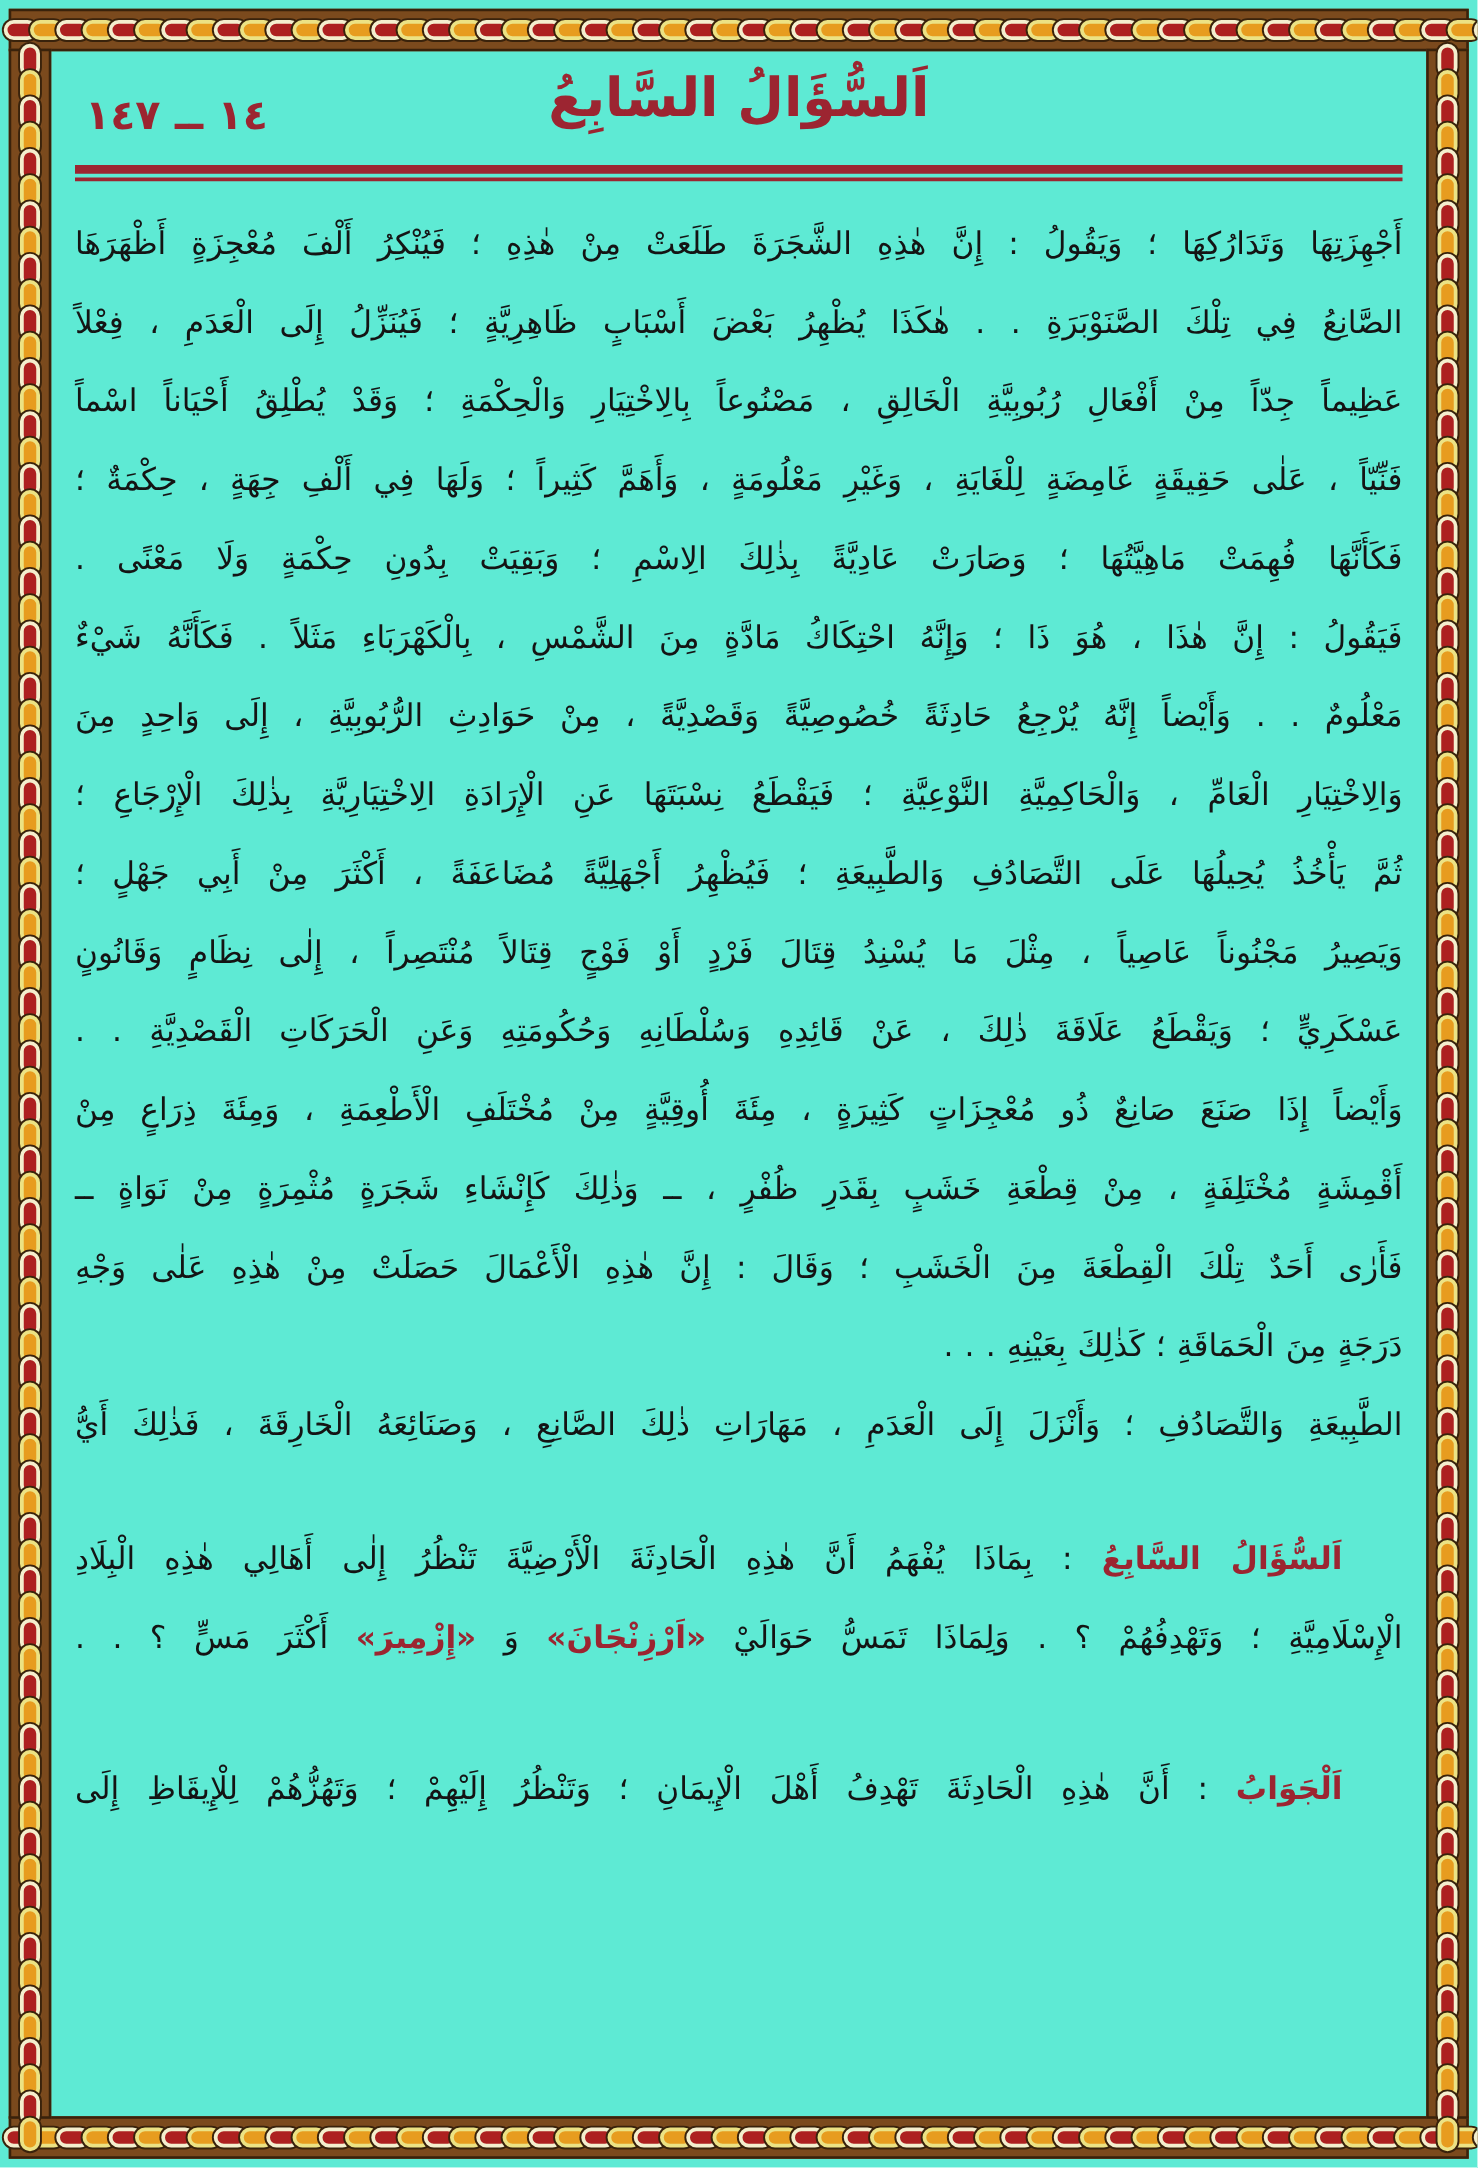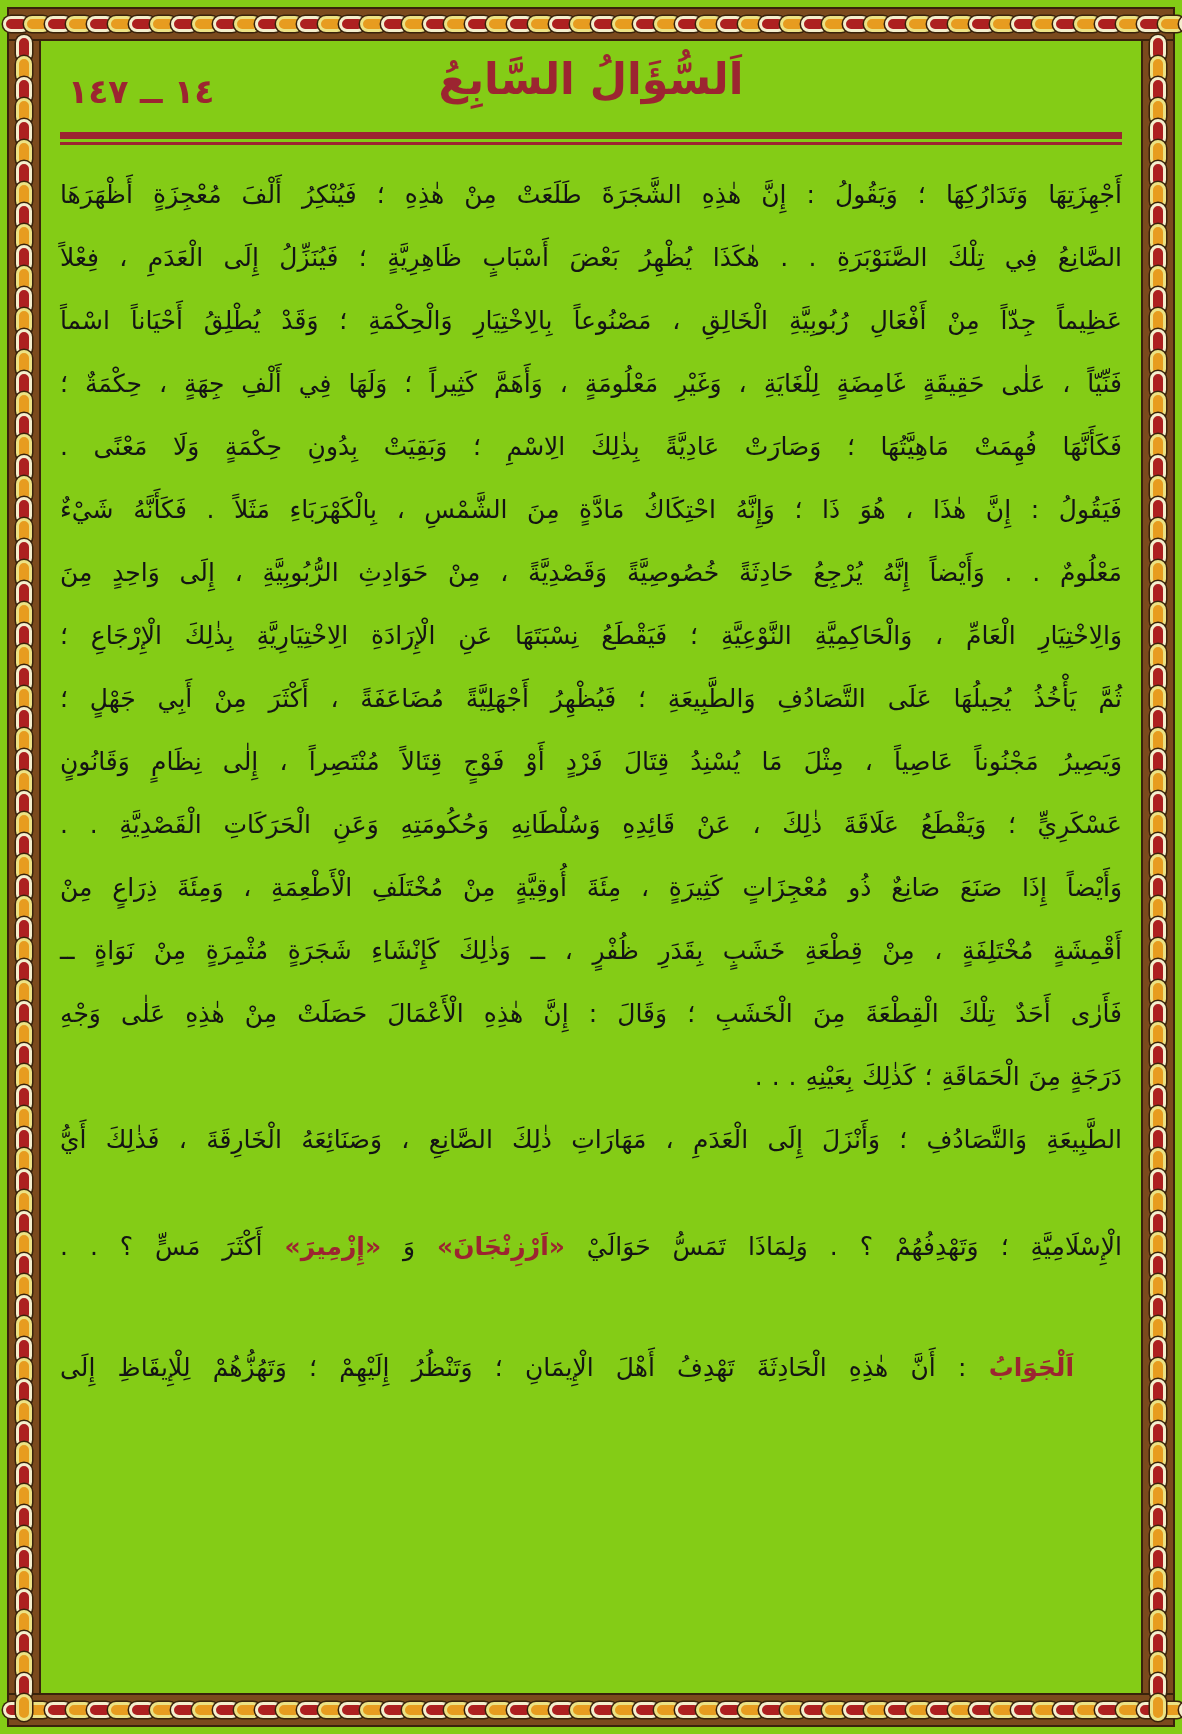--- a/index.html
+++ b/index.html
@@ -1,18 +1,18 @@
 <!DOCTYPE html>
 <html lang="ar" style="--accent: #9c2531; --brown: #7b4a1d; --bdark: #39220b;"><head>
 <meta charset="utf-8">
 <style>
   html,body { margin:0; padding:0; background:#ffffff; }
   .page {
     position:relative; width:1182px; height:1734px;
-    background:#84cc16; overflow:hidden;
+    background:#5eead4; overflow:hidden;
     font-family:"DejaVu Sans", sans-serif;
   }
   
   .bstrip { position:absolute; background:var(--brown); border:2px solid var(--bdark); box-sizing:border-box; }
   .bstrip.h { left:7px; right:7px; height:34px; }
   .bstrip.top { top:7px; }
   .bstrip.bottom { bottom:7px; }
   .bstrip.v { top:39px; bottom:39px; width:34px; }
   .bstrip.left { left:7px; }
   .bstrip.right { right:7px; }
@@ -358,20 +358,21 @@
           <div class="line"><span>عَسْكَرِيٍّ ؛ وَيَقْطَعُ عَلَاقَةَ ذٰلِكَ ، عَنْ قَائِدِهِ وَسُلْطَانِهِ وَحُكُومَتِهِ وَعَنِ الْحَرَكَاتِ الْقَصْدِيَّةِ . .</span></div>
         </div>
         <div class="para">
           <div class="line"><span>وَأَيْضاً إِذَا صَنَعَ صَانِعٌ ذُو مُعْجِزَاتٍ كَثِيرَةٍ ، مِئَةَ أُوقِيَّةٍ مِنْ مُخْتَلَفِ الْأَطْعِمَةِ ، وَمِئَةَ ذِرَاعٍ مِنْ</span></div>
           <div class="line"><span>أَقْمِشَةٍ مُخْتَلِفَةٍ ، مِنْ قِطْعَةِ خَشَبٍ بِقَدَرِ ظُفْرٍ ، ــ وَذٰلِكَ كَإِنْشَاءِ شَجَرَةٍ مُثْمِرَةٍ مِنْ نَوَاةٍ ــ</span></div>
           <div class="line"><span>فَأَرٰى أَحَدٌ تِلْكَ الْقِطْعَةَ مِنَ الْخَشَبِ ؛ وَقَالَ : إِنَّ هٰذِهِ الْأَعْمَالَ حَصَلَتْ مِنْ هٰذِهِ عَلٰى وَجْهِ</span></div>
           <div class="line last"><span>دَرَجَةٍ مِنَ الْحَمَاقَةِ ؛ كَذٰلِكَ بِعَيْنِهِ . . .</span></div>
           <div class="line"><span>الطَّبِيعَةِ وَالتَّصَادُفِ ؛ وَأَنْزَلَ إِلَى الْعَدَمِ ، مَهَارَاتِ ذٰلِكَ الصَّانِعِ ، وَصَنَائِعَهُ الْخَارِقَةَ ، فَذٰلِكَ أَيُّ</span></div>
         </div>
         <div class="para q">
+          <div class="line indent"><span class="red">اَلسُّؤَالُ السَّابِعُ</span><span> : بِمَاذَا يُفْهَمُ أَنَّ هٰذِهِ الْحَادِثَةَ الْأَرْضِيَّةَ تَنْظُرُ إِلٰى أَهَالِي هٰذِهِ الْبِلَادِ</span></div>
           <div class="line"><span>الْإِسْلَامِيَّةِ ؛ وَتَهْدِفُهُمْ ؟ . وَلِمَاذَا تَمَسُّ حَوَالَيْ </span><span class="red">«اَرْزِنْجَانَ»</span><span> وَ </span><span class="red">«إِزْمِيرَ»</span><span> أَكْثَرَ مَسٍّ ؟ . .</span></div>
         </div>
         <div class="para a">
           <div class="line indent"><span class="red">اَلْجَوَابُ</span><span> : أَنَّ هٰذِهِ الْحَادِثَةَ تَهْدِفُ أَهْلَ الْإِيمَانِ ؛ وَتَنْظُرُ إِلَيْهِمْ ؛ وَتَهُزُّهُمْ لِلْإِيقَاظِ إِلَى</span></div>
         </div>
       </main>
   </div>
 </div>
 
 </body></html>

